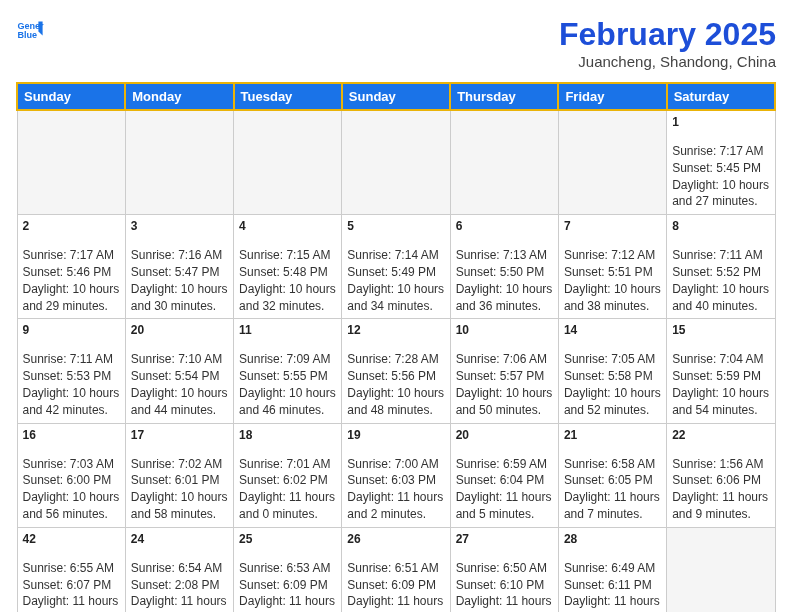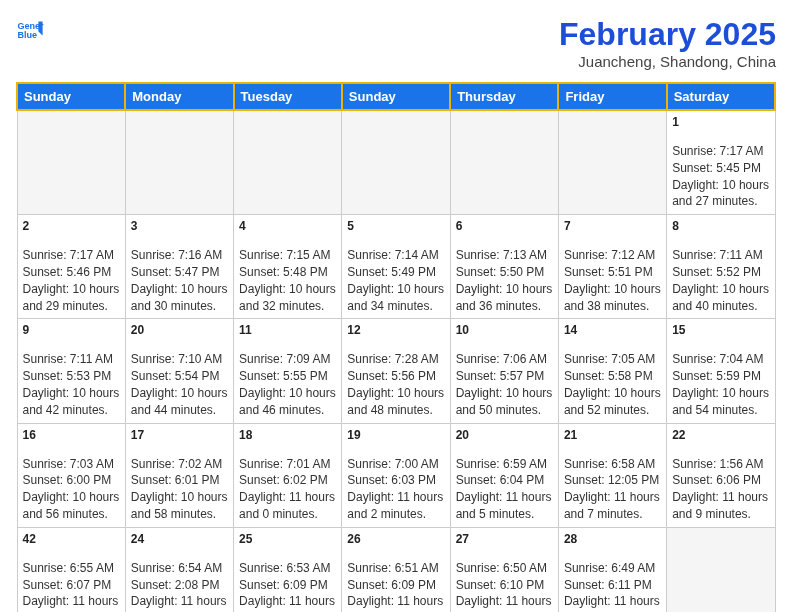--- a/index.html
+++ b/index.html
@@ -236,21 +236,21 @@
         </td>
         <td>
           <span class="day-num">20</span>
           <div class="day-info">Sunrise: 6:59 AM
 Sunset: 6:04 PM
 Daylight: 11 hours and 5 minutes.</div>
         </td>
         <td>
           <span class="day-num">21</span>
           <div class="day-info">Sunrise: 6:58 AM
-Sunset: 12:05 PM
+Sunset: 6:05 PM
 Daylight: 11 hours and 7 minutes.</div>
         </td>
         <td>
           <span class="day-num">22</span>
           <div class="day-info">Sunrise: 1:56 AM
 Sunset: 6:06 PM
 Daylight: 11 hours and 9 minutes.</div>
         </td>
       </tr>
       <tr>

